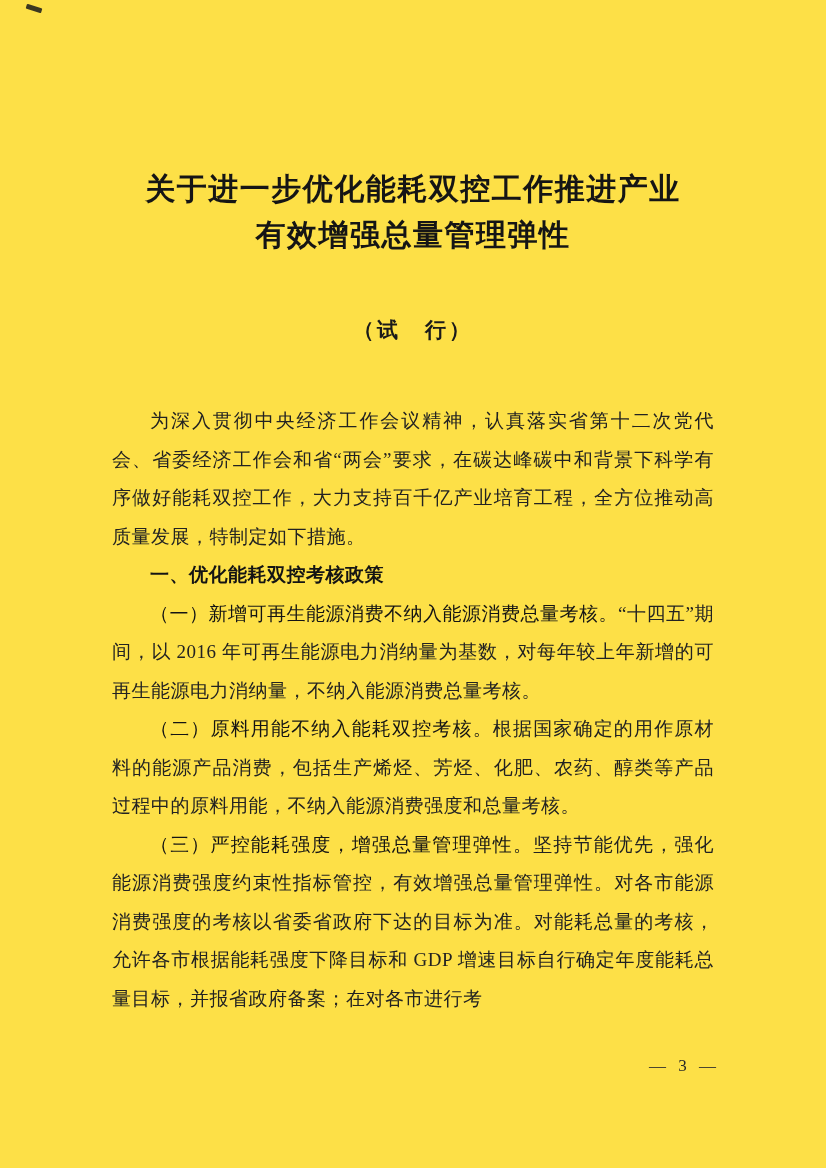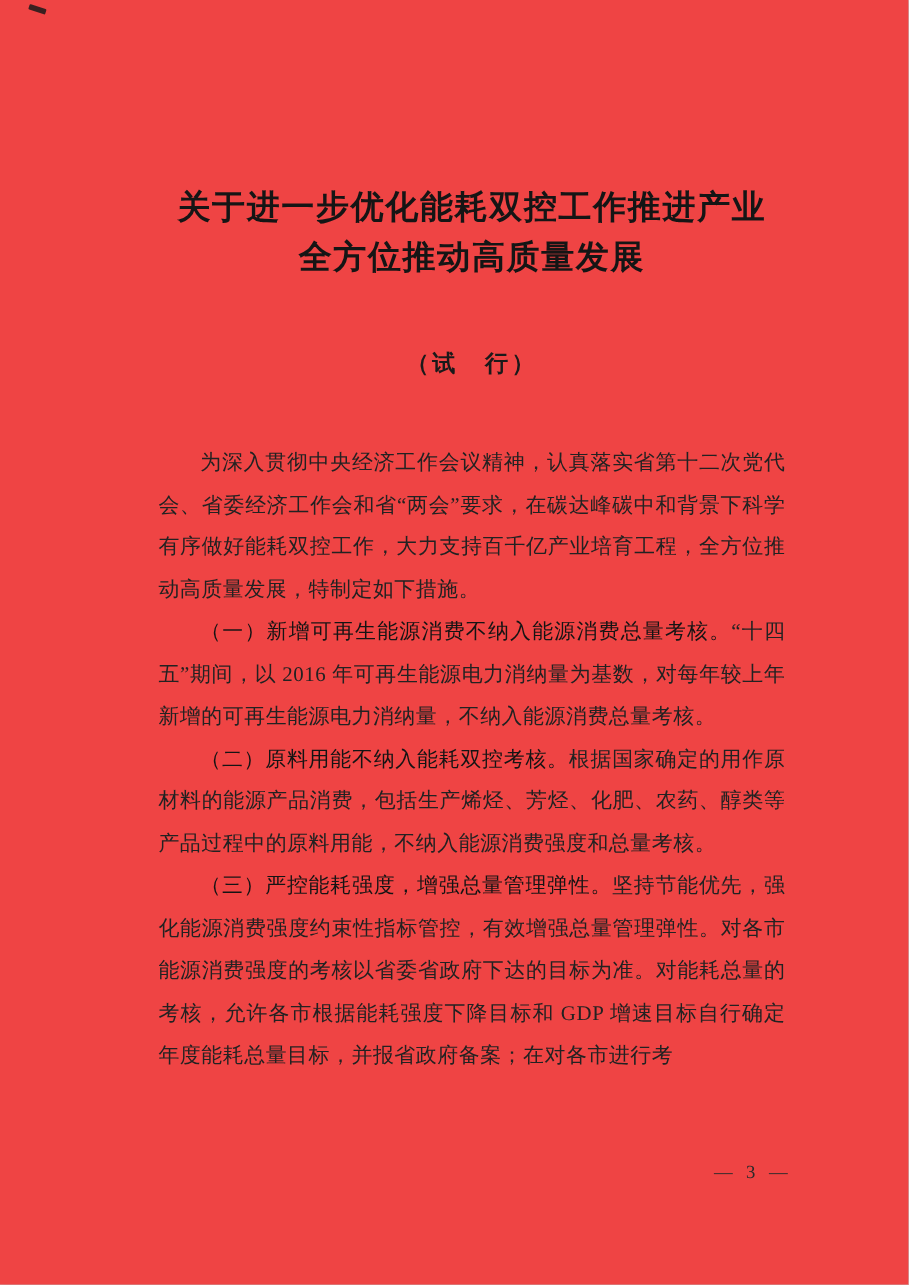--- a/index.html
+++ b/index.html
@@ -5,25 +5,24 @@
   * { margin: 0; padding: 0; box-sizing: border-box; }
   html, body {
     background: #d8d8d8;
     font-family: "Liberation Serif", "DejaVu Serif", serif;
   }
   .page {
     position: relative;
     width: 826px;
     height: 1168px;
     margin: 0 auto;
-    background: #ef4444;
+    background: #fde047;
     color: #1e1e1e;
     overflow: hidden;
     box-shadow: 0 0 6px rgba(0,0,0,0.25);
-    padding-left: 32px;
   }
   .scan-artifact {
     position: absolute;
     top: 6px;
     left: 26px;
     width: 16px;
     height: 5px;
     background: #1a1a1a;
     transform: rotate(18deg);
     border-radius: 1px;
@@ -78,29 +77,30 @@
 </style>
 </head>
 <body>
 
 <div class="page">
 
   <div class="scan-artifact"></div>
 
   <h1 class="title">
     <span class="title-line">关于进一步优化能耗双控工作推进产业</span>
-    <span class="title-line">全方位推动高质量发展</span>
+    <span class="title-line">有效增强总量管理弹性</span>
   </h1>
 
   <div class="subtitle">（试　行）</div>
 
   <div class="doc-body">
 
     <p class="para"><span>为深入贯彻中央经济工作会议精神，认真落实省第十二次党代会、省委经济工作会和省“两会”要求，在碳达峰碳中和背景下科学有序做好能耗双控工作，大力支持百千亿产业培育工程，全方位推动高质量发展，特制定如下措施。</span></p>
 
+    <p class="para section-heading"><span>一、优化能耗双控考核政策</span></p>
 
     <p class="para"><span class="lead">（一）新增可再生能源消费不纳入能源消费总量考核。</span><span>“十四五”期间，以 2016 年可再生能源电力消纳量为基数，对每年较上年新增的可再生能源电力消纳量，不纳入能源消费总量考核。</span></p>
 
     <p class="para"><span class="lead">（二）原料用能不纳入能耗双控考核。</span><span>根据国家确定的用作原材料的能源产品消费，包括生产烯烃、芳烃、化肥、农药、醇类等产品过程中的原料用能，不纳入能源消费强度和总量考核。</span></p>
 
     <p class="para"><span class="lead">（三）严控能耗强度，增强总量管理弹性。</span><span>坚持节能优先，强化能源消费强度约束性指标管控，有效增强总量管理弹性。对各市能源消费强度的考核以省委省政府下达的目标为准。对能耗总量的考核，允许各市根据能耗强度下降目标和 GDP 增速目标自行确定年度能耗总量目标，并报省政府备案；在对各市进行考</span></p>
 
   </div>
 
   <div class="page-number">— 3 —</div>

